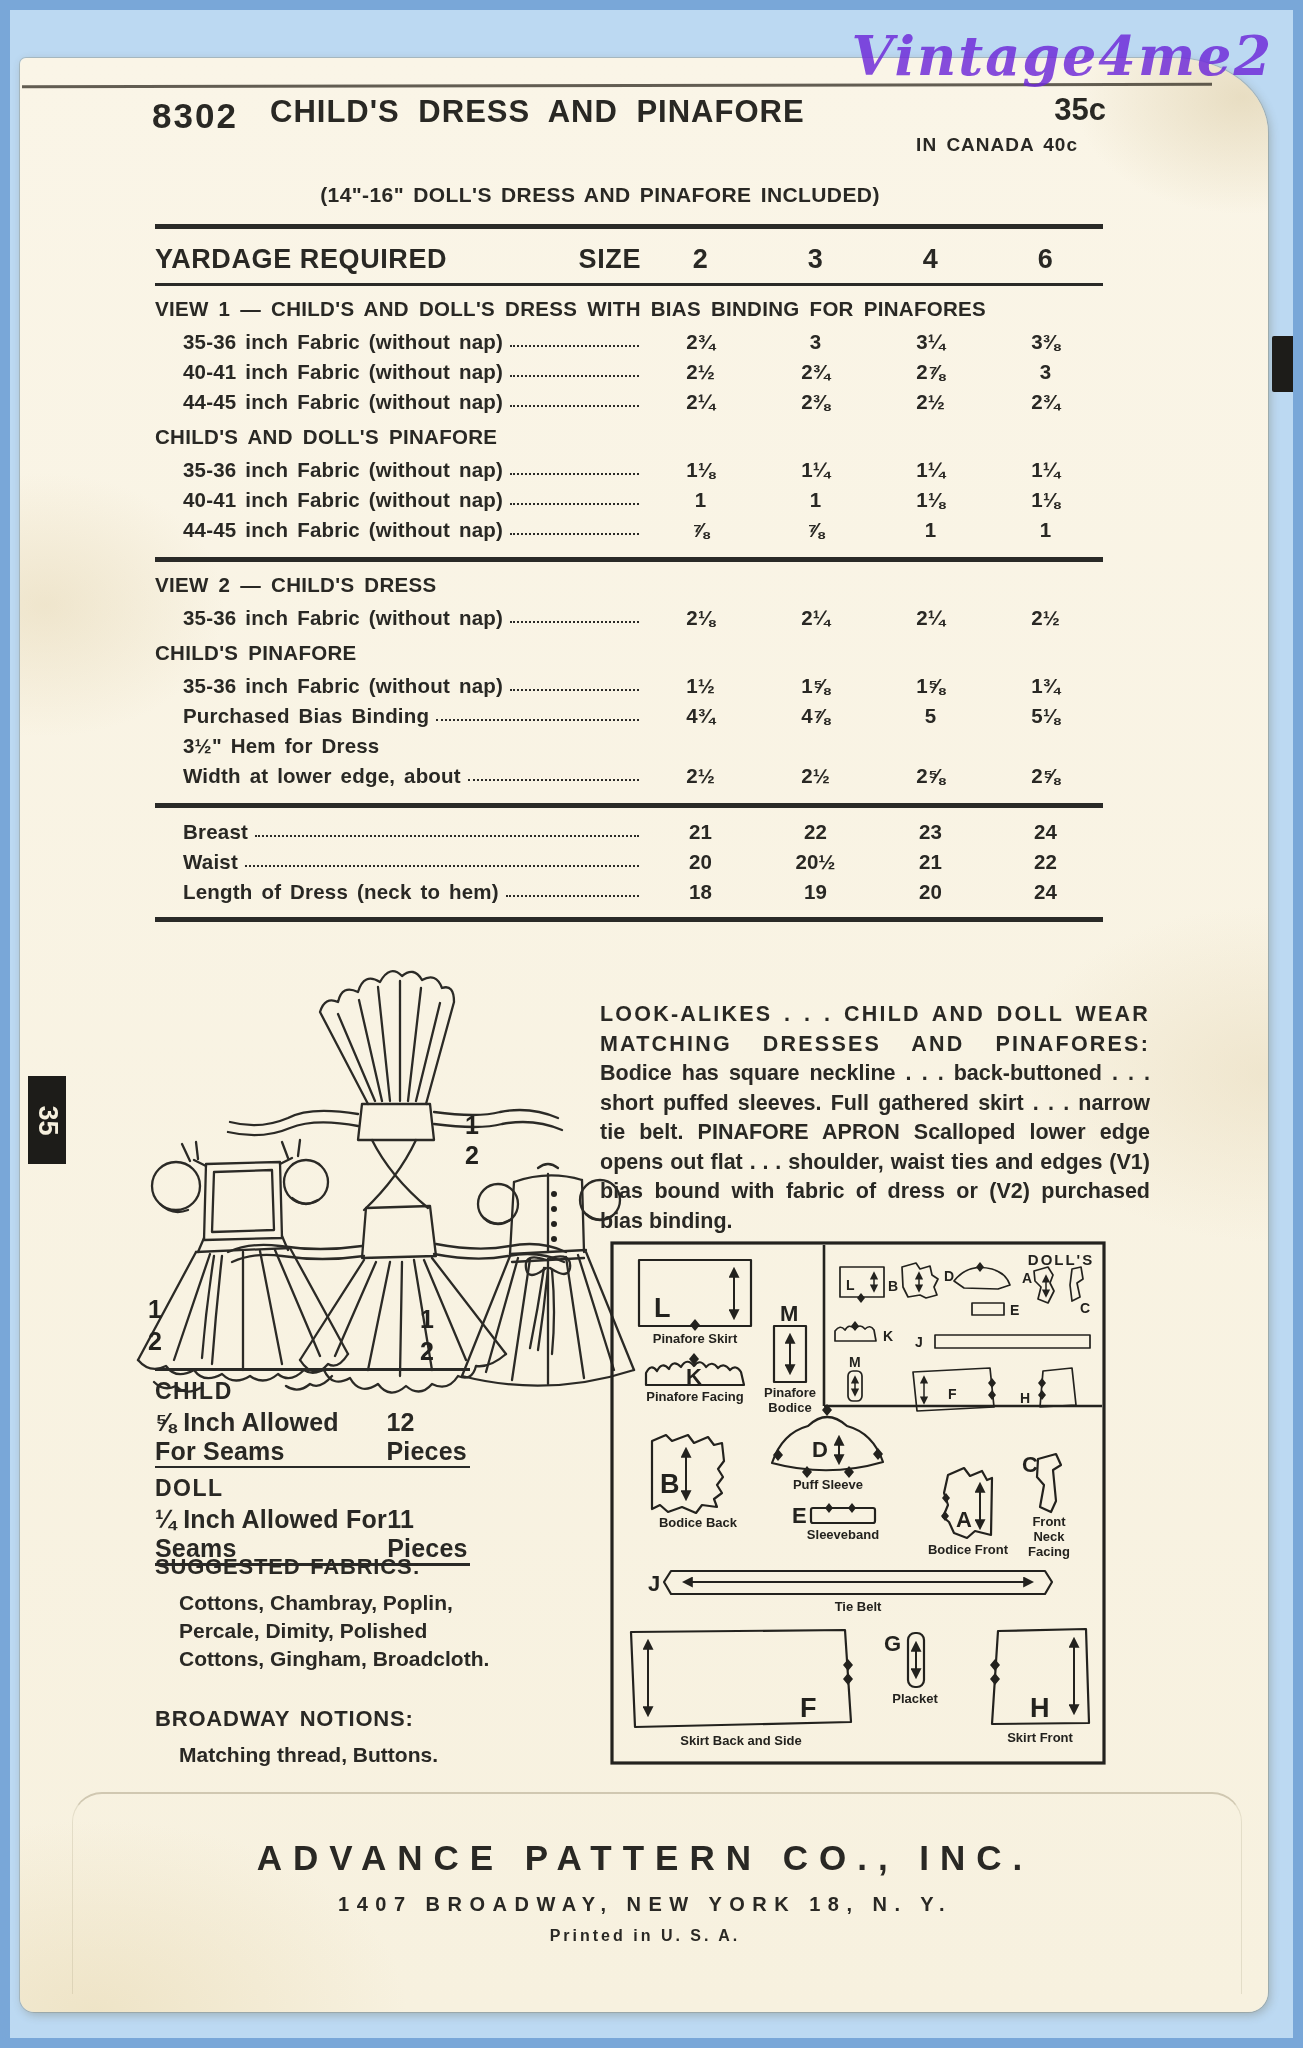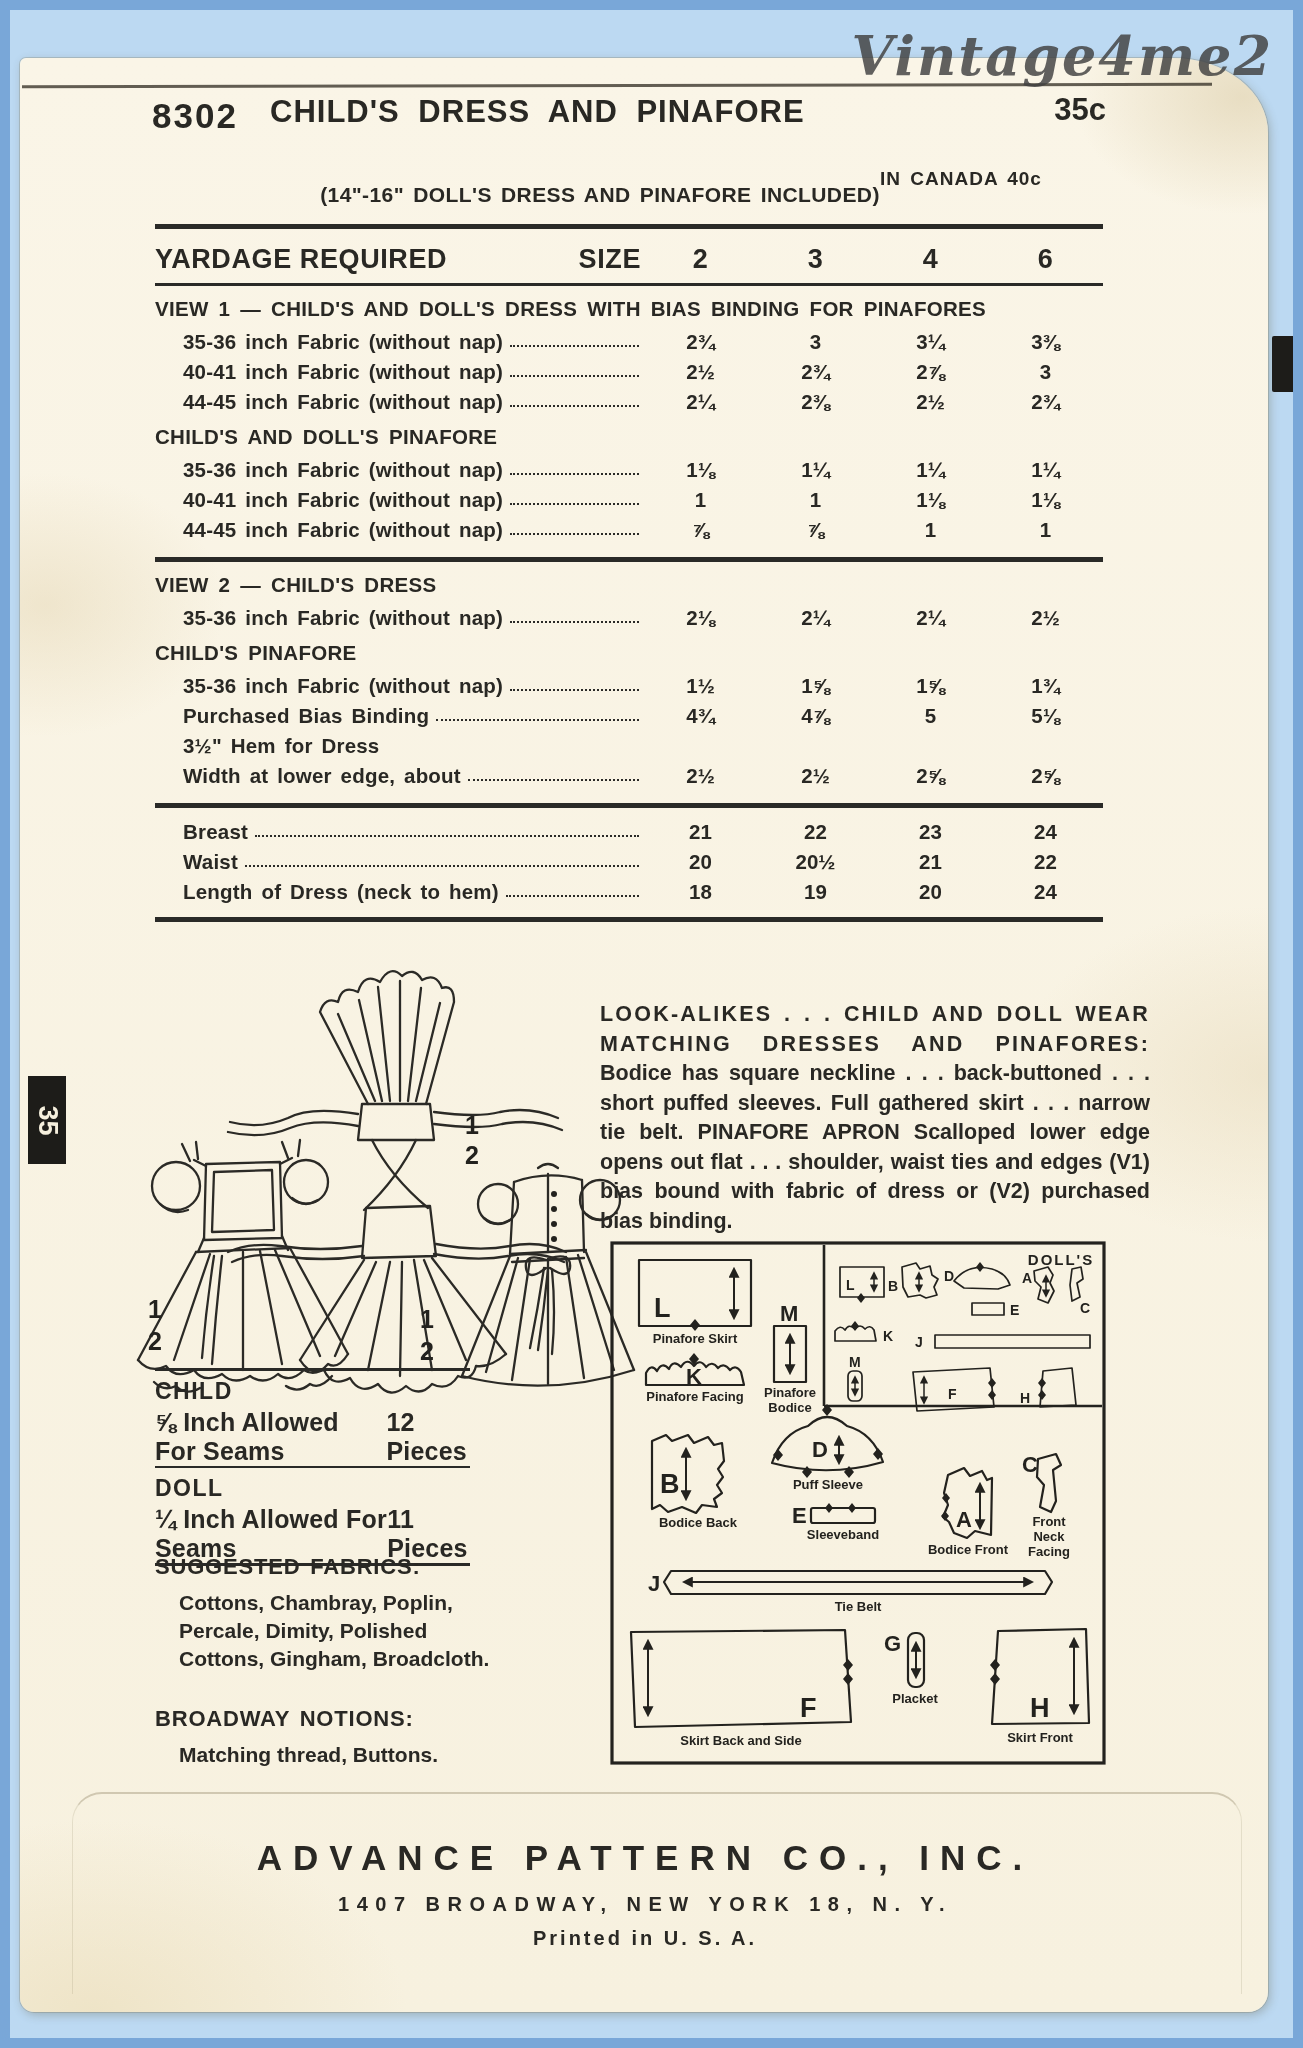--- a/index.html
+++ b/index.html
@@ -20,30 +20,30 @@
       radial-gradient(ellipse 520px 320px at 6% 100%, rgba(228,212,170,.45), transparent 60%),
       radial-gradient(ellipse 260px 180px at 98% 2%, rgba(214,198,158,.5), transparent 65%),
       linear-gradient(#faf5e7,#f7f1df);
     border-radius: 6px 95px 20px 14px / 6px 75px 20px 14px;
     box-shadow: 0 0 0 1px rgba(120,110,80,.25), 2px 3px 10px rgba(90,80,50,.30);
   }
   .crease-top { position:absolute; left:22px; top:84px; width:1190px; height:3px;
     background:rgba(55,50,40,.78); transform:rotate(-.12deg); }
   .watermark {
     position:absolute; top:24px; right:30px; z-index:50;
-    font:italic 700 54px "DejaVu Serif", serif; color:#404040; opacity:.82; letter-spacing:2px;
+    font:italic 700 54px "DejaVu Serif", serif; color:#6d28d9; opacity:.82; letter-spacing:2px;
   }
   
   .h-number { position:absolute; left:152px; top:96px; font-size:35px; font-weight:700; letter-spacing:2px; }
   .h-title  { position:absolute; left:270px; top:94px; width:730px; text-align:left;
               font-size:31px; font-weight:700; letter-spacing:1px; word-spacing:9px; }
   .h-price  { position:absolute; left:1000px; top:92px; width:106px; text-align:right;
               font-size:31px; font-weight:700; }
-  .h-price-ca { position:absolute; left:880px; top:134px; width:198px; 
-              font-size:19px; font-weight:700; letter-spacing:1px; word-spacing:3px;margin-top:34px; }
+  .h-price-ca { position:absolute; left:880px; top:134px; width:198px; text-align:right;
+              font-size:19px; font-weight:700; letter-spacing:1px; word-spacing:3px; }
   .h-subtitle { position:absolute; left:250px; top:183px; width:700px; text-align:center;
               font-size:21px; font-weight:700; letter-spacing:.4px; word-spacing:3px; }
   
   .yardage { position:absolute; left:155px; top:224px; width:948px; }
   .rule-heavy { height:5px; background:#2a2a27; }
   .rule-mid   { height:3px; background:#2a2a27; }
   .yr-head { display:flex; align-items:flex-end; height:46px; padding-bottom:8px;
              font-size:27px; font-weight:700; letter-spacing:.6px; }
   .yr-head .spacer { flex:1; }
   .yr-head .size-label { margin-right:2px; }
@@ -76,21 +76,21 @@
   .diagram { position:absolute; left:602px; top:1235px; }
   
   .flap { position:absolute; left:72px; top:1792px; width:1168px; height:200px;
           border-top:2px solid rgba(160,150,120,.45);
           border-left:1px solid rgba(160,150,120,.22);
           border-right:1px solid rgba(160,150,120,.22);
           border-radius:30px 30px 0 0; }
   .footer { position:absolute; left:80px; top:1838px; width:1130px; text-align:center; }
   .f-company { font-size:35px; font-weight:700; letter-spacing:11px; }
   .f-address { font-size:20px; font-weight:700; letter-spacing:7.5px; margin-top:15px; }
-  .f-printed { font-size:20px; font-weight:700; letter-spacing:3px; margin-top:11px; }
+  .f-printed { font-size:16px; font-weight:700; letter-spacing:3px; margin-top:11px; }
   
   .edge-tab { position:absolute; left:28px; top:1076px; width:38px; height:88px;
               background:#1d1c19; display:flex; align-items:center; justify-content:center; z-index:20; }
   .edge-tab span { transform:rotate(90deg); color:#f5efdd; font-size:27px; font-weight:700; }
   .edge-mark-right { position:absolute; left:1272px; top:336px; width:26px; height:56px;
               background:#1d1c19; border-radius:2px; z-index:20; }
   
   svg { display:block; }
   .ln  { fill:none; stroke:#2b2a26; stroke-width:2.3; stroke-linecap:round; stroke-linejoin:round; }
   .pc  { fill:none; stroke:#23221e; stroke-width:2.2; stroke-linejoin:round; }

